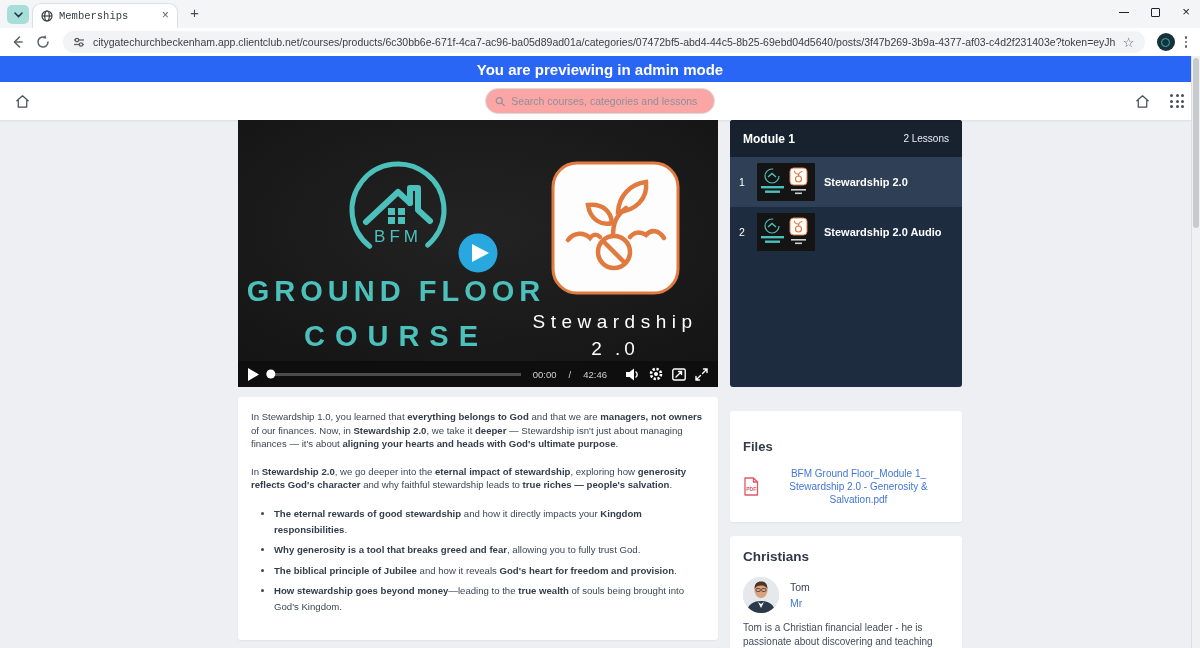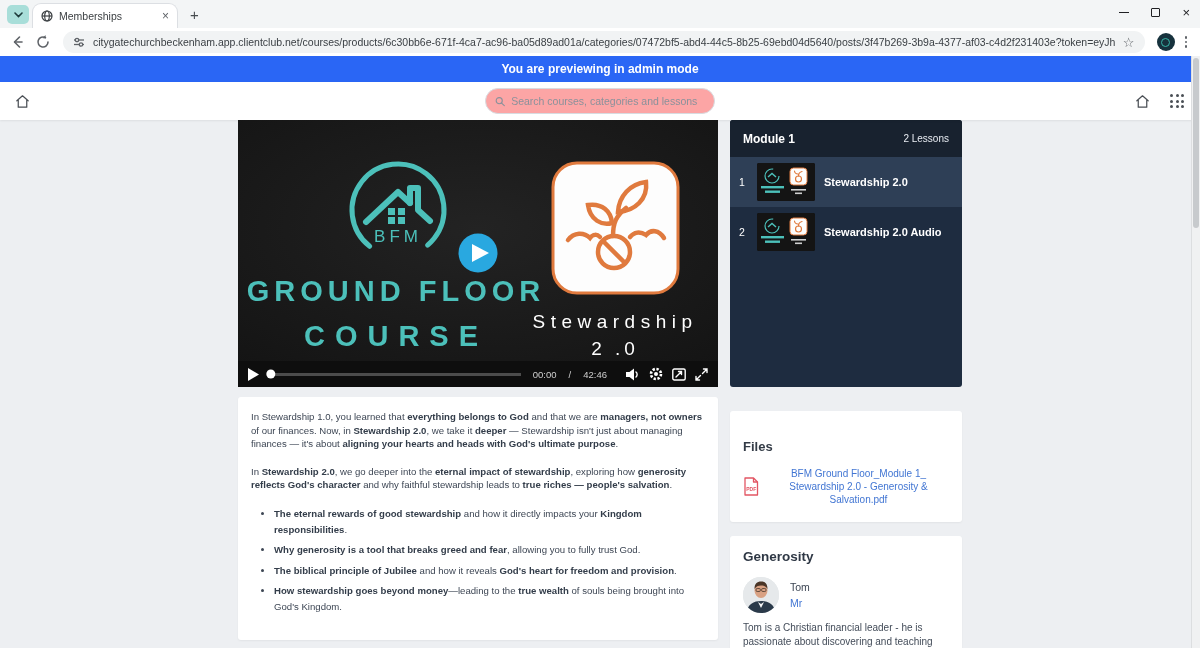--- a/index.html
+++ b/index.html
@@ -1,20 +1,20 @@
 <!DOCTYPE html>
 <html><head>
 <meta charset="utf-8">
 <style>
   * { box-sizing: border-box; margin: 0; padding: 0; }
   html,body { width:1200px; height:648px; overflow:hidden; }
   body { font-family:"Liberation Sans", sans-serif; background:#edeff2; position:relative; }
 
   
-  .tabstrip { height:28px; background:#f3f5f6; display:flex; align-items:flex-end; position:relative; }
+  .tabstrip { height:28px; background:#f3f5f6; display:flex; align-items:flex-end; position:relative;font-family:Liberation Mono, monospace; }
   .tab-search-btn { width:22px; height:19px; margin:0 0 4px 7px; background:#a8ded9; border-radius:5px;
     display:flex; align-items:center; justify-content:center; cursor:pointer; }
   .tab-search-btn svg { display:block; }
   .tab { width:146px; height:25px; margin-left:3px; background:#fff; border:1px solid #dcdfe3; border-bottom:none;
     border-radius:9px 9px 0 0; display:flex; align-items:center; padding:0 8px; gap:6px; }
   .tab-title { font-size:10.5px; color:#3c4043; flex:1; white-space:nowrap; overflow:hidden; }
   .tab-close { font-size:12px; color:#5f6368; line-height:1; cursor:pointer; }
   .new-tab { margin:0 0 6px 12px; font-size:15px; color:#474c50; line-height:1; cursor:pointer; }
   .win-controls { position:absolute; right:10px; top:6px; display:flex; gap:22px; align-items:center; }
   .win-min { width:10px; height:1.5px; background:#202124; }
@@ -27,21 +27,21 @@
     padding:0 10px; gap:8px; min-width:0; margin:0 6px 0 2px; }
   .url-text { font-size:10.5px; color:#3b4045; white-space:nowrap; overflow:hidden; flex:1; }
   .star { font-size:13px; color:#5f6368; flex:none; }
   .profile-avatar { width:18px; height:18px; border-radius:50%; background:#17323d; flex:none; margin:0 6px;
     display:flex; align-items:center; justify-content:center; }
   .profile-avatar span { width:9px; height:9px; border:1.5px solid #39b5a8; border-radius:50%; display:block; }
   .menu-dots { display:flex; flex-direction:column; gap:2px; padding:2px 4px; }
   .menu-dots i { width:2.5px; height:2.5px; background:#5f6368; border-radius:50%; }
 
   
-  .admin-banner { height:26px; background:#2a66f5; color:#fff; font-size:12px; font-weight:bold;
+  .admin-banner { height:26px; background:#2a66f5; color:#fff; font-size:15px; font-weight:bold;
     display:flex; align-items:center; justify-content:center; }
   .site-header { height:38px; background:#fff; position:relative; display:flex; align-items:center;
     padding:0 14px; box-shadow:0 1px 2px rgba(0,0,0,.07); }
   .hdr-ic { color:#4a4f55; }
   .search-pill { position:absolute; left:50%; top:6px; transform:translateX(-50%); width:230px; height:26px;
     border:1px solid #d8dce1; border-radius:13px; background:#fca5a5; display:flex; align-items:center; padding:0 9px; gap:6px; }
   .search-pill input { border:none; outline:none; font-size:10.5px; color:#5a616b; width:100%; font-family:inherit; background:transparent; }
   .search-pill input::placeholder { color:#8a919b; }
   .hdr-right { position:absolute; right:16px; top:0; height:38px; display:flex; align-items:center; gap:19px; }
   .grid-ic { display:grid; grid-template-columns:repeat(3,3px); gap:2.5px; }
@@ -358,21 +358,21 @@
             <svg width="16" height="19" viewBox="0 0 16 19">
               <path d="M2 1 H10.5 L14.5 5 V18 H2 Z" fill="#fff" stroke="#e25563" stroke-width="1.3" stroke-linejoin="round"></path>
               <path d="M10.5 1 V5 H14.5" fill="none" stroke="#e25563" stroke-width="1.3" stroke-linejoin="round"></path>
               <text x="8.2" y="13.5" text-anchor="middle" font-size="5" font-weight="bold" fill="#e25563" font-family="Liberation Sans, sans-serif">PDF</text>
             </svg>
             <span class="file-link">BFM Ground Floor_Module 1_ Stewardship 2.0 - Generosity &amp; Salvation.pdf</span>
           </div>
         </div>
 
         <div class="card instructor-card">
-          <div class="instructor-heading">Generosity</div>
+          <div class="instructor-heading">Christians</div>
           <div class="instructor-row">
             <div class="ins-avatar">
               <svg width="36" height="36" viewBox="0 0 36 36">
                 <rect width="36" height="36" fill="#e6e9eb"></rect>
                 <path d="M4 36 C 4 27 11 24 18 24 C 25 24 32 27 32 36 Z" fill="#2b3a4a"></path>
                 <polygon points="15,25 18,31 21,25 18,27" fill="#f5f5f5"></polygon>
                 <ellipse cx="18" cy="13.5" rx="6.5" ry="7.5" fill="#d9a183"></ellipse>
                 <path d="M11.5 12 C 11.5 6.5 14 4.5 18 4.5 C 22 4.5 24.5 6.5 24.5 12 C 23 9.5 21 8.5 18 8.5 C 15 8.5 13 9.5 11.5 12 Z" fill="#4a3527"></path>
                 <rect x="13" y="11.5" width="4.4" height="3" rx="1.2" fill="none" stroke="#46372c" stroke-width="0.8"></rect>
                 <rect x="18.6" y="11.5" width="4.4" height="3" rx="1.2" fill="none" stroke="#46372c" stroke-width="0.8"></rect>

